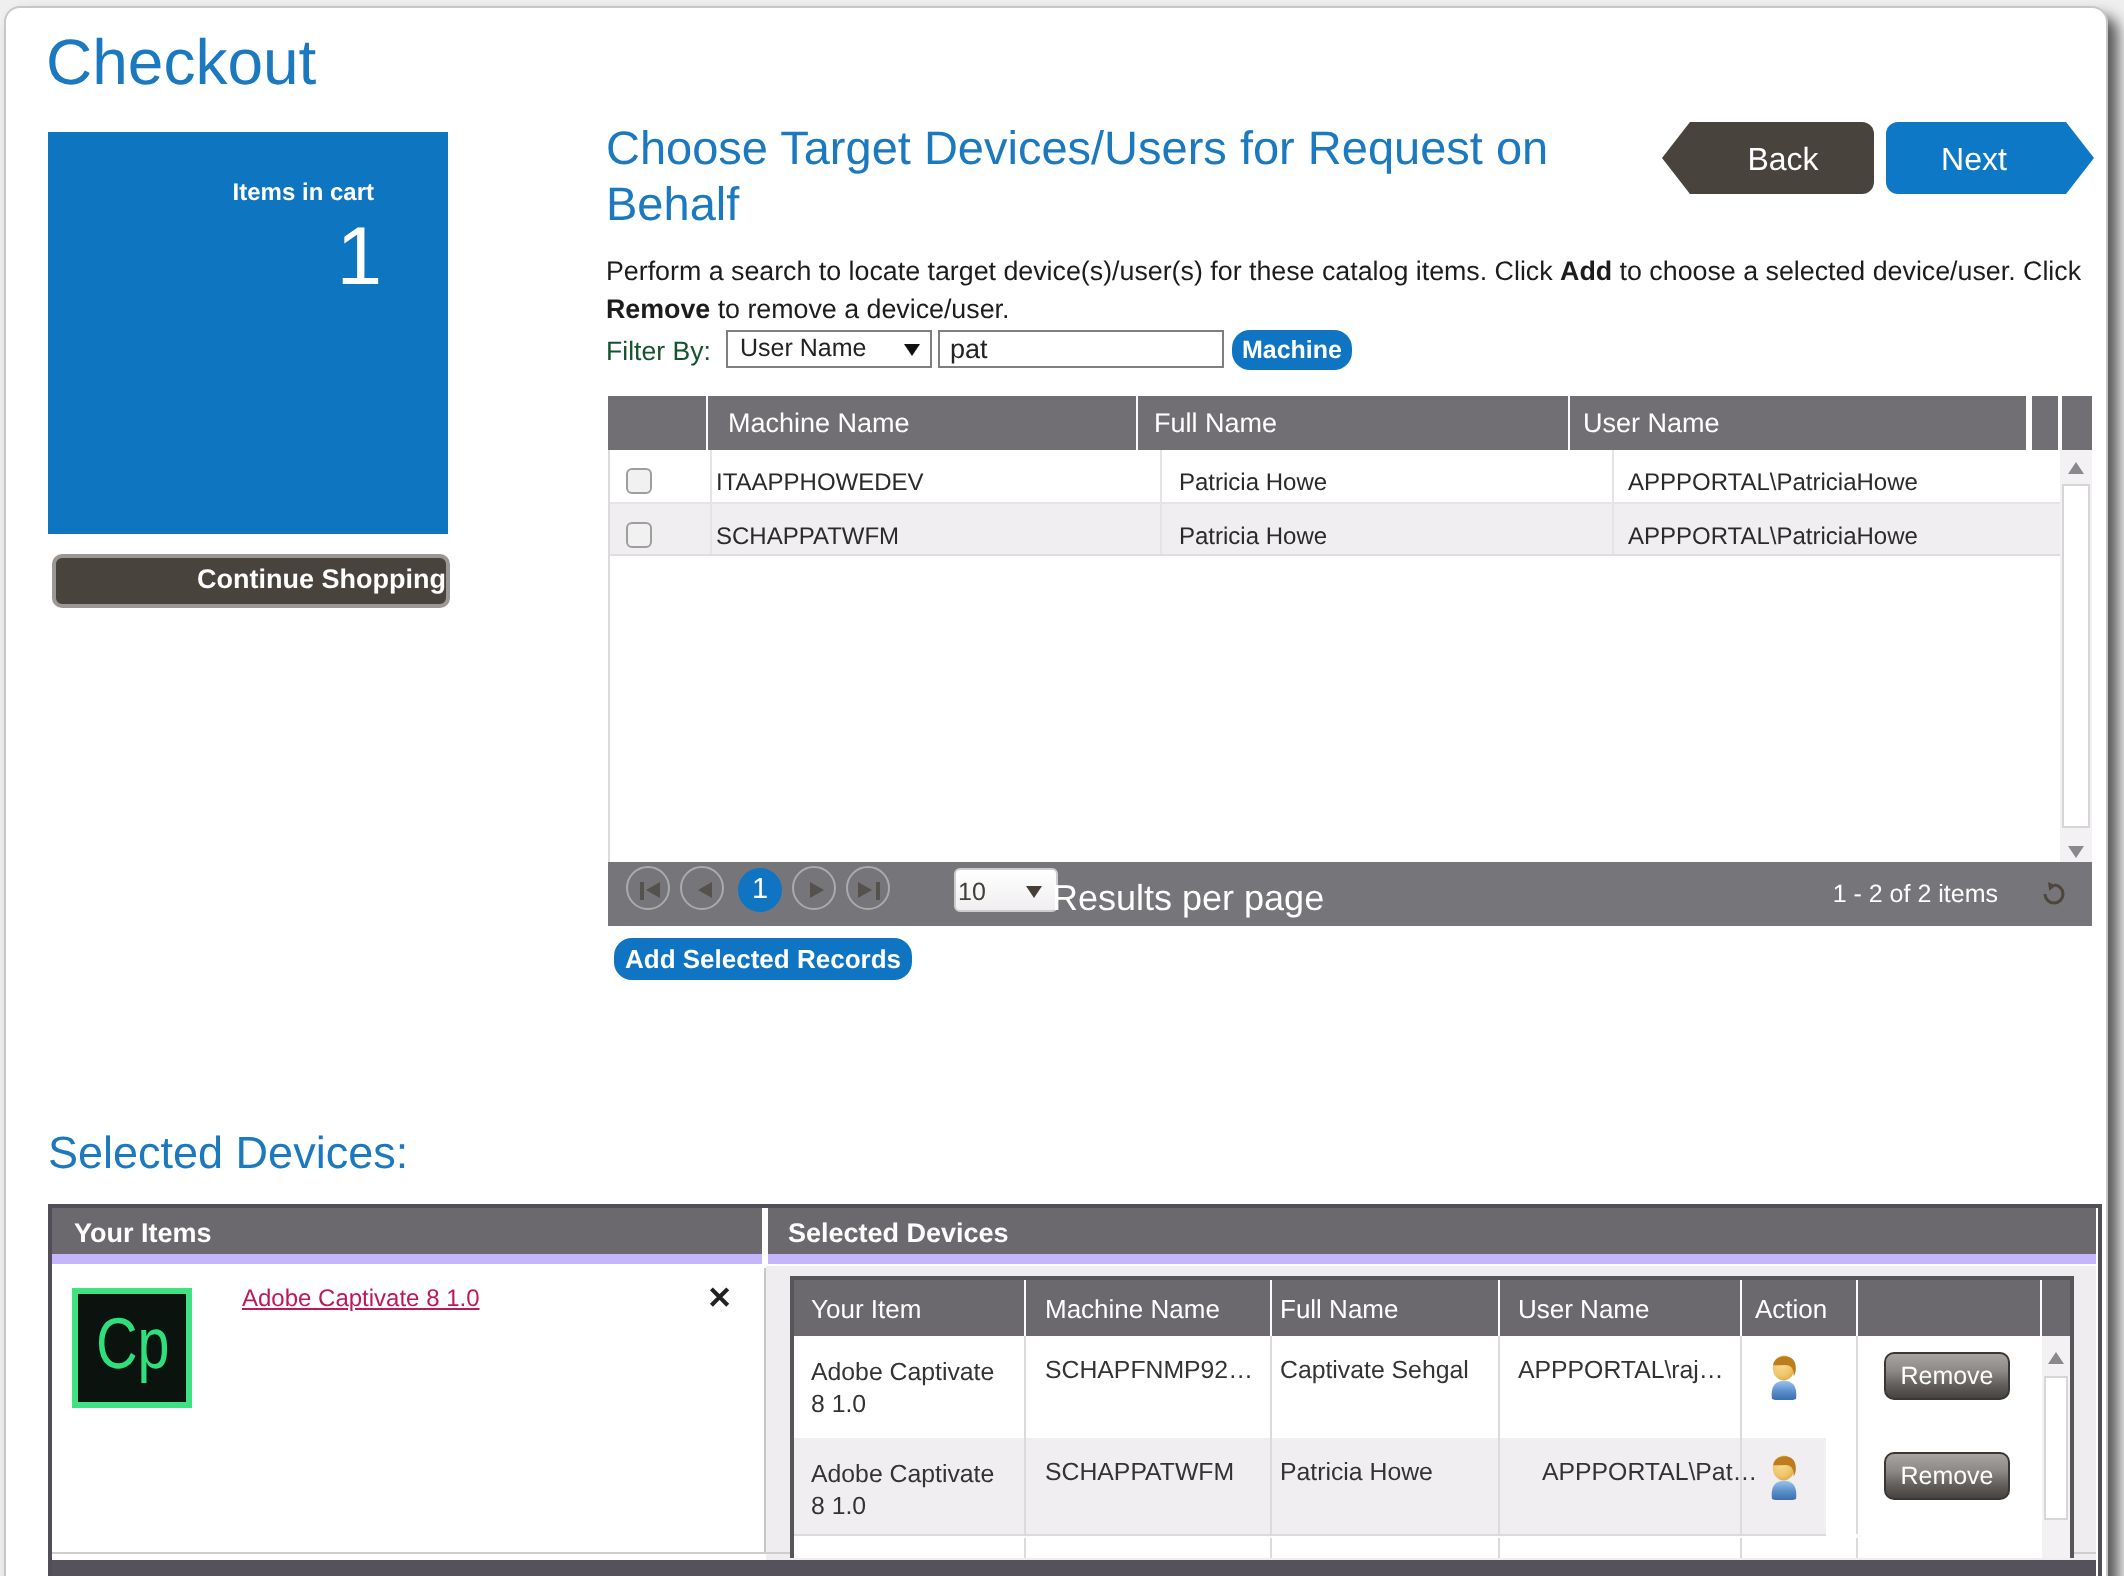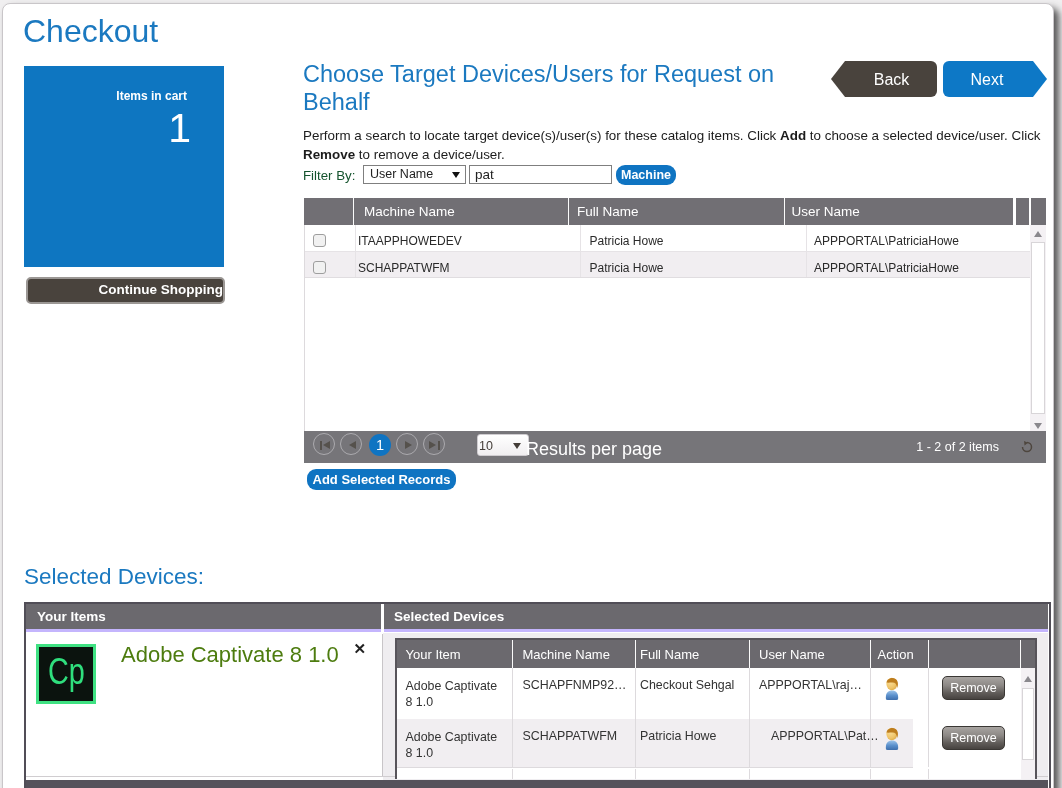--- a/index.html
+++ b/index.html
@@ -59,31 +59,31 @@
 .pbar { position:absolute; top:7px; width:2px; height:9px; background:#55514c; }
 .ptl { position:absolute; top:7px; width:0; height:0; border-top:4.5px solid transparent; border-bottom:4.5px solid transparent; border-right:7px solid #55514c; }
 .ptr { position:absolute; top:7px; width:0; height:0; border-top:4.5px solid transparent; border-bottom:4.5px solid transparent; border-left:7px solid #55514c; }
 
 #addbtn { position:absolute; left:304px; top:465px; width:149px; height:21px; background:#0f74c2; border-radius:9px; color:#fff; font-weight:bold; font-size:13px; text-align:center; line-height:21px; }
 
 h2.seldev { position:absolute; left:21px; top:560px; font-size:22.5px; font-weight:400; color:#1b79c0; }
 
 
 #bpanel { position:absolute; left:21px; top:598px; width:1027px; height:198px; border:2px solid #514e57; border-bottom:none; background:#fff; }
-#bphead { position:absolute; left:0; top:0; width:1022px; height:28px; background:#6b696e; color:#fff; font-weight:bold; font-size:13.5px; border-bottom:3px solid #c4b5fd; }
+#bphead { position:absolute; left:0; top:0; width:1022px; height:28px; background:#6b696e; color:#fff; font-weight:bold; font-size:13.5px; border-bottom:5px solid #c4b5fd; }
 #bphead .gap { position:absolute; left:355px; top:0; width:2.5px; height:29.5px; background:#fff; }
 #bpdivider { position:absolute; left:356px; top:29.5px; width:1px; height:142.5px; background:#c8c5c8; }
 #bpright { position:absolute; left:357.3px; top:29px; width:665px; height:146.5px; background:#efedf0; }
 #bpbotline { position:absolute; left:0; top:172px; width:1022px; height:1px; background:#d0cdd0; }
 #bpdark { position:absolute; left:0; top:175.5px; width:1022px; height:18px; background:#55525b; }
 
 
 #cpicon { position:absolute; left:33px; top:640px; width:60px; height:60px; background:#0b130e; border:3px solid #3fe182; }
 #cpicon span { position:absolute; left:8.5px; top:4px; font-size:36px; color:#2fdf7d; transform:scaleX(0.8); transform-origin:0 0; }
-#itemname { position:absolute; left:118px; top:637.5px; font-size:22px; color:#4d7c0f; }
+#itemname { position:absolute; left:118px; top:637.5px; font-size:12px; color:#be185d;text-decoration:underline; }
 #itemx { position:absolute; left:350.5px; top:635.5px; font-size:15px; font-weight:bold; color:#222; }
 
 
 #igrid { position:absolute; left:392px; top:634px; width:642px; height:140.5px; border:2px solid #57545a; border-bottom:none; background:#fff; overflow:hidden; }
 #ighead { position:absolute; left:0; top:0; width:638px; height:28px; background:#6b696e; color:#fff; font-size:13px; }
 #ighead .sep { position:absolute; top:0; width:1px; height:28px; background:#fbfbfb; }
 #ighead .txt { position:absolute; top:7px; }
 .irow { position:absolute; left:0; width:516px; font-size:12.4px; color:#333; }
 .irow .cell { position:absolute; top:9.5px; }
 .isep { position:absolute; top:0; width:1px; height:100%; background:#dddadd; }
@@ -219,21 +219,21 @@
       <div class="txt" style="left:480.5px">Action</div>
     </div>
     <div class="irow" style="top:28px; height:51px; background:#fff;">
       <div class="isep" style="left:115px"></div>
       <div class="isep" style="left:238px"></div>
       <div class="isep" style="left:351.5px"></div>
       <div class="isep" style="left:473px"></div>
       <div class="isep" style="left:531px"></div>
       <div class="cell" style="left:8.5px; line-height:16.5px;">Adobe Captivate<br>8 1.0</div>
       <div class="cell" style="left:125.5px">SCHAPFNMP92…</div>
-      <div class="cell" style="left:243px">Checkout Sehgal</div>
+      <div class="cell" style="left:243px">Captivate Sehgal</div>
       <div class="cell" style="left:362px">APPPORTAL\raj…</div>
       <svg class="psn" style="position:absolute;left:487px;top:9px;" width="16" height="23" viewBox="0 0 16 23">
         <defs>
           <linearGradient id="bg1" x1="0" y1="0" x2="0" y2="1">
             <stop offset="0" stop-color="#9dc4ea"></stop>
               <stop offset="0.5" stop-color="#5b90cc"></stop>
               <stop offset="1" stop-color="#3a6aa8"></stop>
           </linearGradient>
           <radialGradient id="hg1" cx="0.4" cy="0.35" r="0.8">
             <stop offset="0" stop-color="#f9dc95"></stop>

